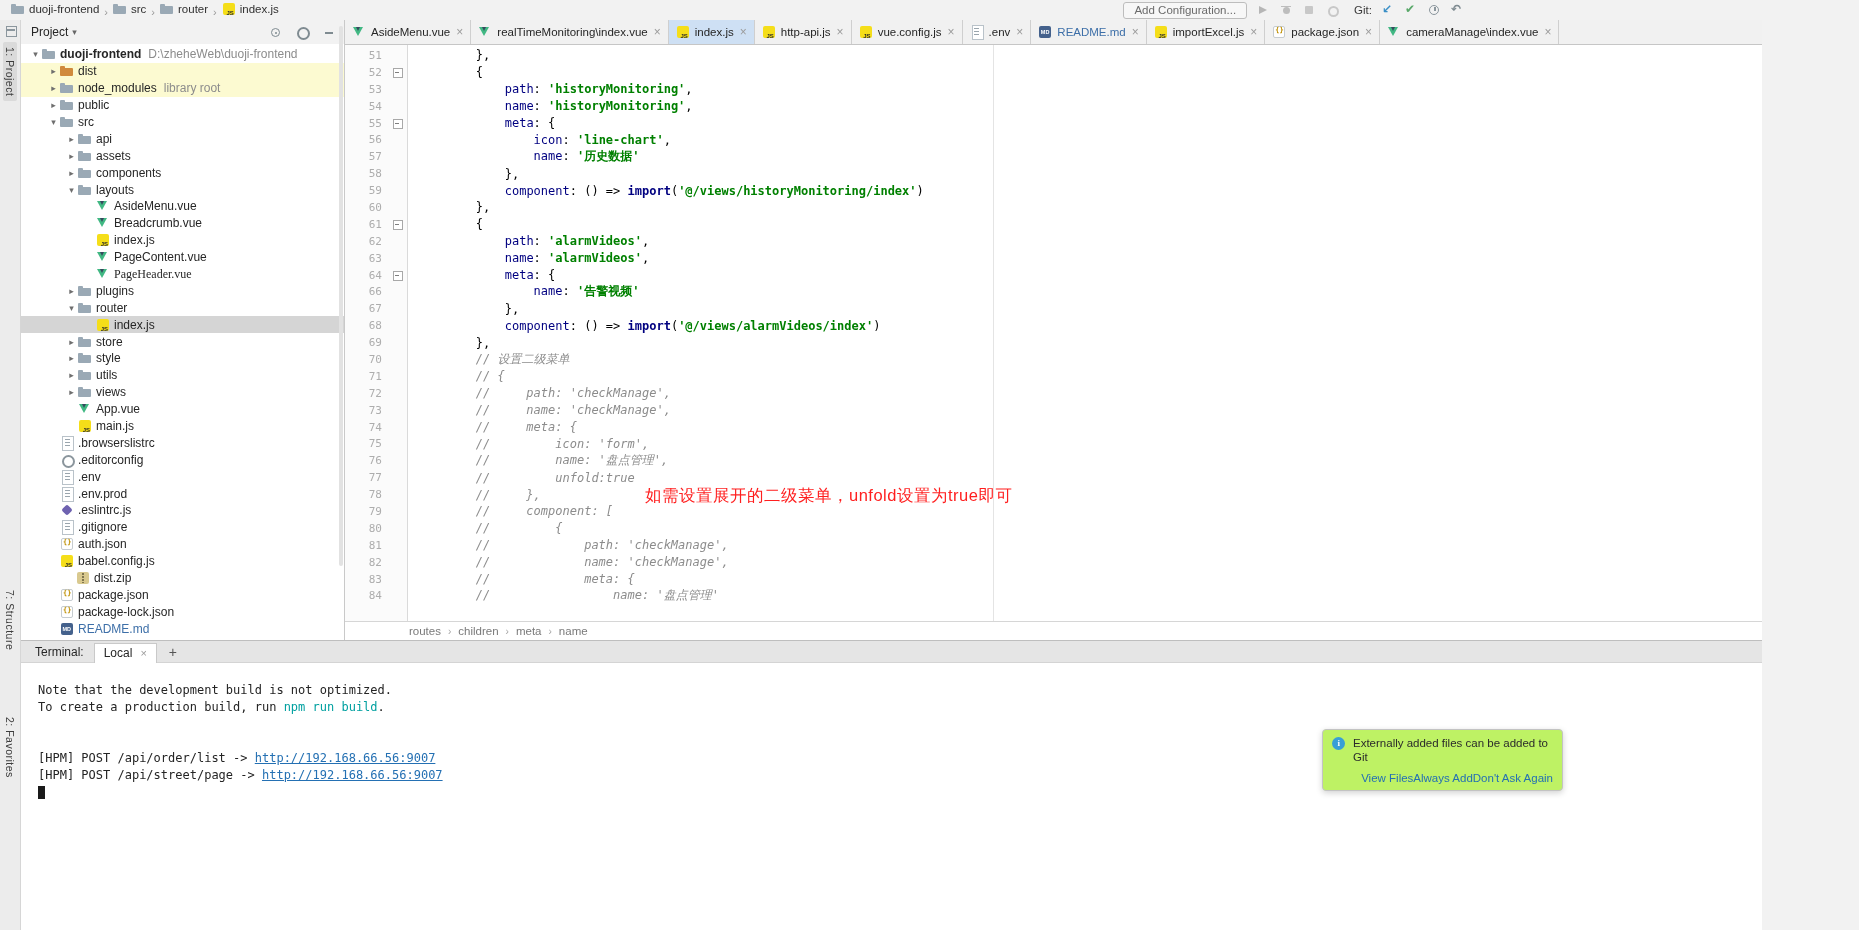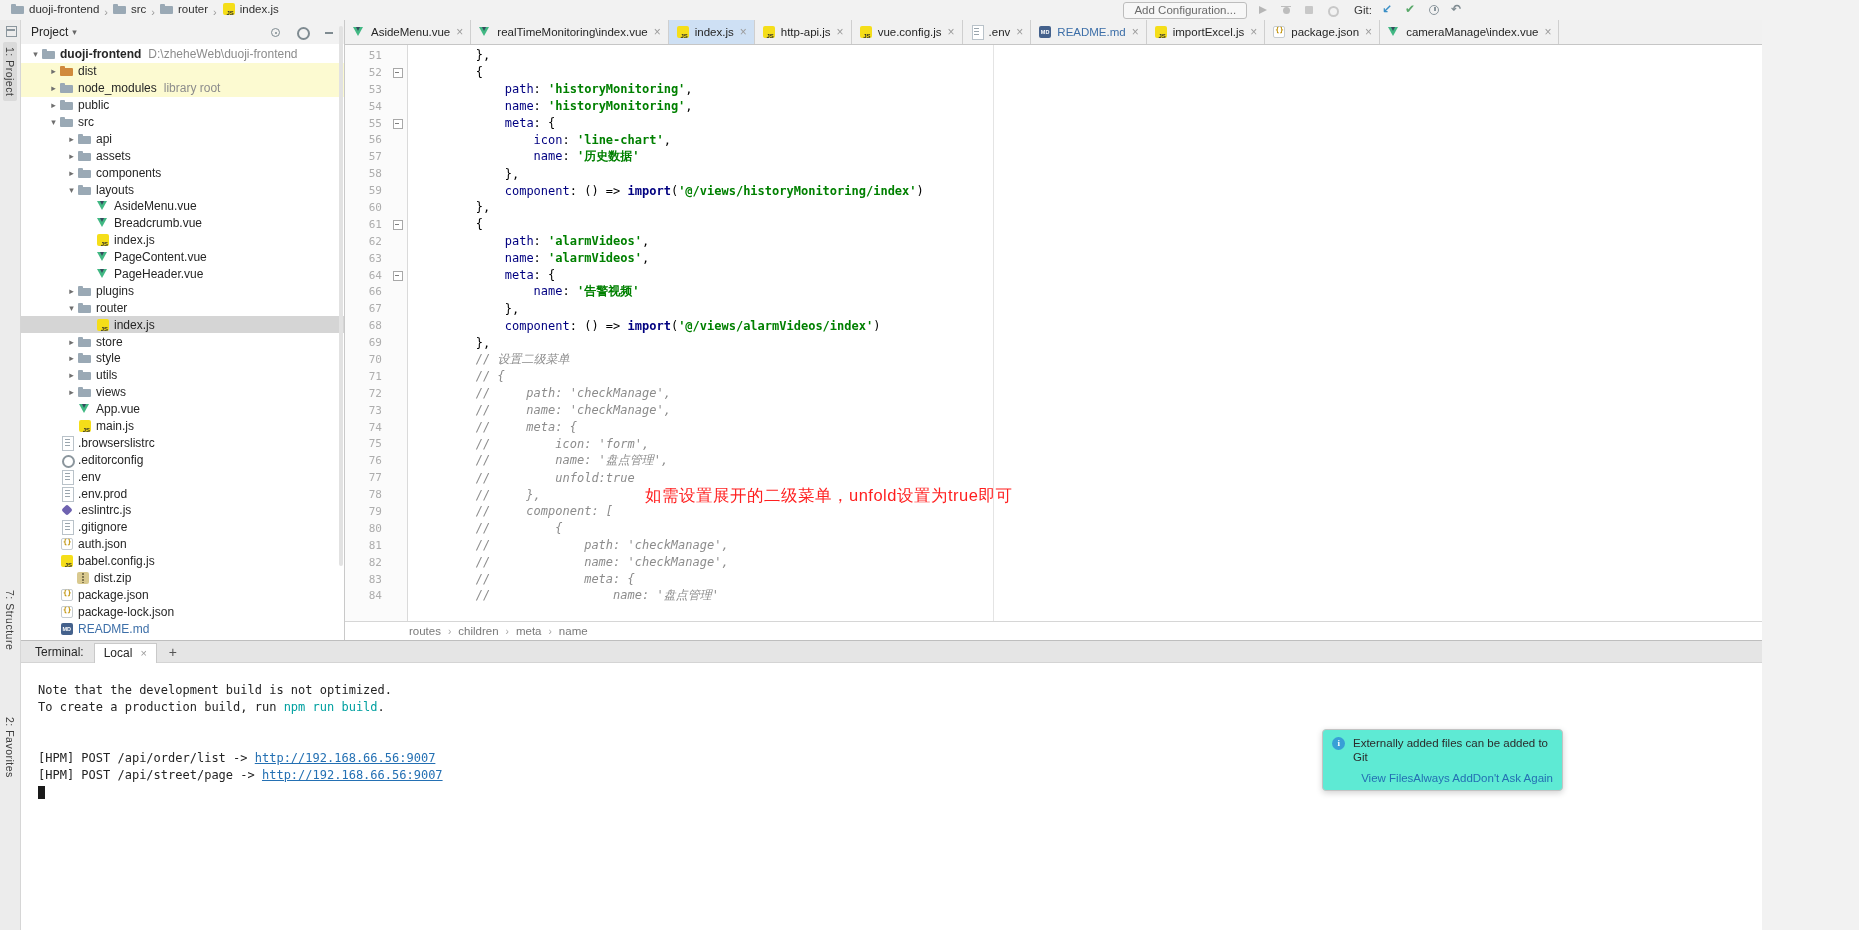--- a/index.html
+++ b/index.html
@@ -74,21 +74,21 @@
   .term-tab .tab-close{font-size:11px}
   .term-plus{color:#555;font-size:14px;margin-left:2px}
   .term-body{flex:1;padding:20px 0 0 17px;font:12px "DejaVu Sans Mono",monospace;color:#242424}
   .tl{height:17px;white-space:pre}
   .tk-t{color:#242424}
   .tk-cmd{color:var(--terminal_cmd_teal,#00A0A0)}
   .tk-link{color:var(--link_blue,#2470B3);text-decoration:underline}
   .cursor{display:inline-block;width:7px;height:13px;background:#1A1A1A;vertical-align:middle}
 
   
-  .notif{position:absolute;left:1322px;top:729px;width:241px;background:#5eead4;border:1px solid #C3C3C3;border-radius:4px;box-shadow:0 2px 6px rgba(0,0,0,.18);padding:7px 9px 6px;z-index:5}
+  .notif{position:absolute;left:1322px;top:729px;width:241px;background:#bef264;border:1px solid #C3C3C3;border-radius:4px;box-shadow:0 2px 6px rgba(0,0,0,.18);padding:7px 9px 6px;z-index:5}
   .notif-row1{display:flex;gap:7px;align-items:flex-start;font-size:11.5px;color:#2b2b2b;line-height:1.2}
   .notif-actions{display:flex;justify-content:flex-end;margin-top:7px;padding-left:20px;font-size:11.5px}
   .notif-actions span{color:var(--link_blue,#2E71B8)}
 
   
   .ic{width:14px;height:14px;position:relative;display:inline-block;flex:none}
   .ic-folder::before{content:"";position:absolute;left:0;top:2px;width:5px;height:3px;background:#9AA9B5;border-radius:1px 1px 0 0}
   .ic-folder::after{content:"";position:absolute;left:0;top:4px;width:13px;height:8px;background:#9AA9B5;border-radius:1px}
   .ic-folder-excluded::before{content:"";position:absolute;left:0;top:2px;width:5px;height:3px;background:#D08A3C;border-radius:1px 1px 0 0}
   .ic-folder-excluded::after{content:"";position:absolute;left:0;top:4px;width:13px;height:8px;background:#D08A3C;border-radius:1px}
@@ -241,21 +241,21 @@
               <div class="trow" style="padding-left: 62px;">
                 <span class="chev"></span>
                 <span class="ic ic-js"></span>
                 <span class="tlabel">index.js</span>
               </div>
               <div class="trow" style="padding-left: 62px;">
                 <span class="chev"></span>
                 <span class="ic ic-vue"></span>
                 <span class="tlabel">PageContent.vue</span>
               </div>
-              <div class="trow" style="padding-left: 62px;">
+              <div class="trow" style="padding-left: 62px; font-family: Liberation Serif, serif;">
                 <span class="chev"></span>
                 <span class="ic ic-vue"></span>
                 <span class="tlabel">PageHeader.vue</span>
               </div>
               <div class="trow" style="padding-left: 44px;">
                 <span class="chev">▸</span>
                 <span class="ic ic-folder"></span>
                 <span class="tlabel">plugins</span>
               </div>
               <div class="trow" style="padding-left: 44px;">

